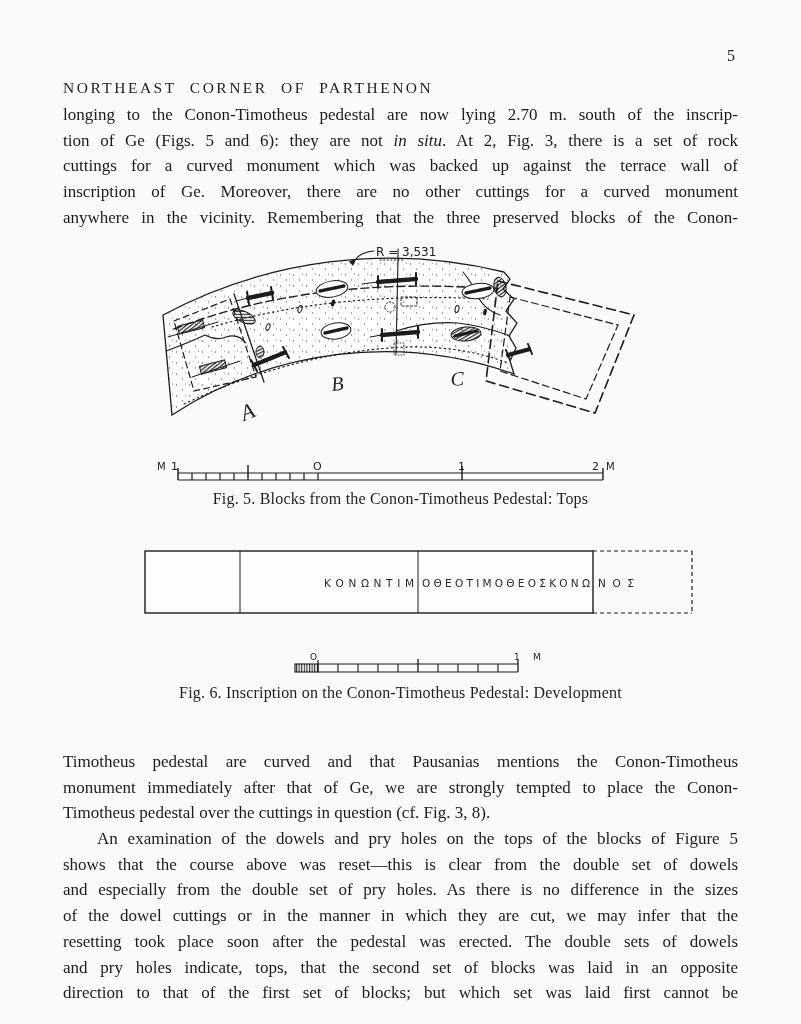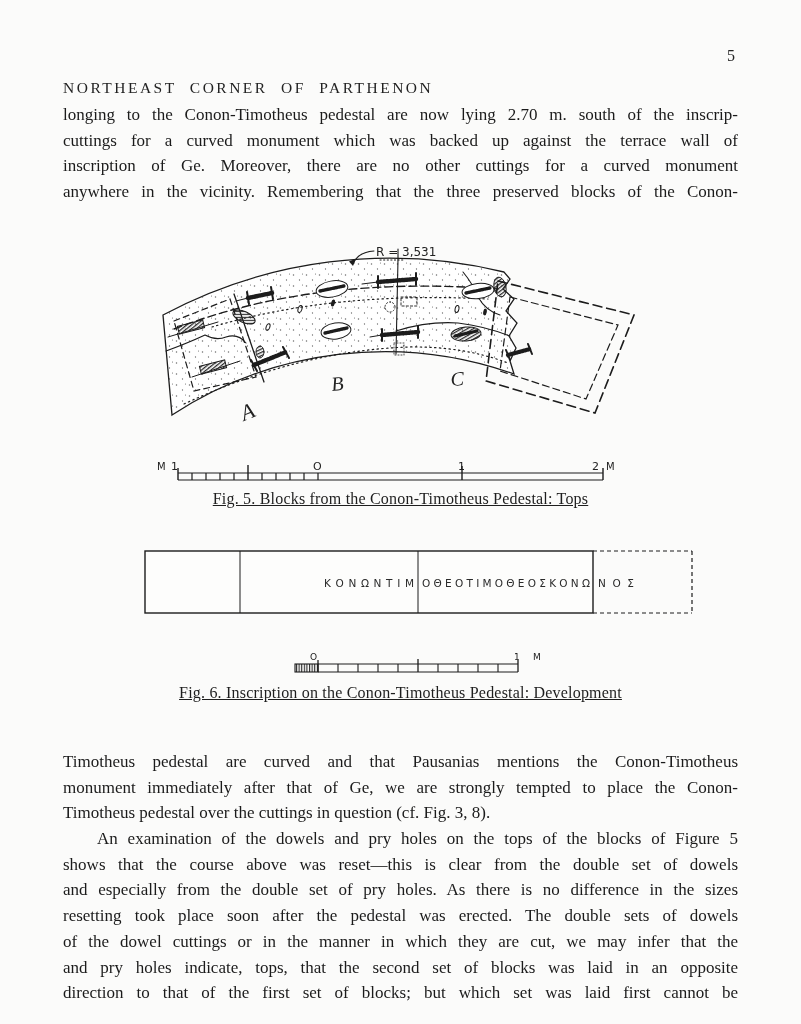--- a/index.html
+++ b/index.html
@@ -27,21 +27,21 @@
   .line{
     font-size:17px;line-height:25.7px;height:25.7px;
     text-align:justify;text-align-last:justify;
     white-space:normal;overflow:visible;
   }
   .line.last{text-align-last:left;}
   .line.indent{text-indent:34px;}
   .it{font-style:italic;}
   .caption{
     position:absolute;left:63px;width:675px;text-align:center;
-    font-size:16px;color:#1e1e1e;letter-spacing:.2px;text-decoration:underline;
+    font-size:16px;color:#1e1e1e;letter-spacing:.2px;
   }
   #caption5{top:490px;}
   #caption6{top:684px;}
   svg{position:absolute;overflow:visible;}
   #fig5{left:148px;top:239px;width:510px;height:205px;}
   #scale5{left:155px;top:452px;width:470px;height:40px;}
   #fig6{left:138px;top:546px;width:562px;height:72px;}
   #scale6{left:283px;top:650px;width:270px;height:30px;}
   .draw-label{font-family:"Liberation Serif",serif;font-style:italic;fill:#222;}
   .scale-label{font-family:"DejaVu Sans",sans-serif;fill:#222;}
@@ -50,20 +50,21 @@
 </head>
 <body>
 
 <div class="page">
 
   <div class="header-title">NORTHEAST CORNER OF PARTHENON</div>
   <div class="page-number">5</div>
 
   <div class="textblock" id="para-top">
       <div class="line"><span>longing to the Conon-Timotheus pedestal are now lying 2.70 m. south of the inscrip-</span></div>
+      <div class="line"><span>tion of Ge (Figs. 5 and 6): they are not </span><span class="it">in situ</span><span>. At 2, Fig. 3, there is a set of rock</span></div>
       <div class="line"><span>cuttings for a curved monument which was backed up against the terrace wall of</span></div>
       <div class="line"><span>inscription of Ge. Moreover, there are no other cuttings for a curved monument</span></div>
       <div class="line"><span>anywhere in the vicinity. Remembering that the three preserved blocks of the Conon-</span></div>
     </div>
 
   <svg id="fig5" viewBox="0 0 510 205" fill="none" stroke="#1c1c1c" stroke-width="1.3" stroke-linecap="round">
     <defs>
       <pattern id="stip" width="13" height="11" patternUnits="userSpaceOnUse">
         <circle cx="2.5" cy="3" r="0.75" fill="#3a3a3a" stroke="none"></circle>
         <circle cx="8.5" cy="8" r="0.65" fill="#3a3a3a" stroke="none"></circle>
@@ -224,19 +225,19 @@
 
   <div class="caption" id="caption6">Fig. 6. Inscription on the Conon-Timotheus Pedestal: Development</div>
 
   <div class="textblock" id="para-bottom">
       <div class="line"><span>Timotheus pedestal are curved and that Pausanias mentions the Conon-Timotheus</span></div>
       <div class="line"><span>monument immediately after that of Ge, we are strongly tempted to place the Conon-</span></div>
       <div class="line last"><span>Timotheus pedestal over the cuttings in question (cf. Fig. 3, 8).</span></div>
       <div class="line indent"><span>An examination of the dowels and pry holes on the tops of the blocks of Figure 5</span></div>
       <div class="line"><span>shows that the course above was reset—this is clear from the double set of dowels</span></div>
       <div class="line"><span>and especially from the double set of pry holes. As there is no difference in the sizes</span></div>
+      <div class="line"><span>of the dowel cuttings or in the manner in which they are cut, we may infer that the</span></div>
       <div class="line"><span>resetting took place soon after the pedestal was erected. The double sets of dowels</span></div>
-      <div class="line"><span>of the dowel cuttings or in the manner in which they are cut, we may infer that the</span></div>
       <div class="line"><span>and pry holes indicate, tops, that the second set of blocks was laid in an opposite</span></div>
       <div class="line"><span>direction to that of the first set of blocks; but which set was laid first cannot be</span></div>
     </div>
 
 </div>
 
 </body></html>

